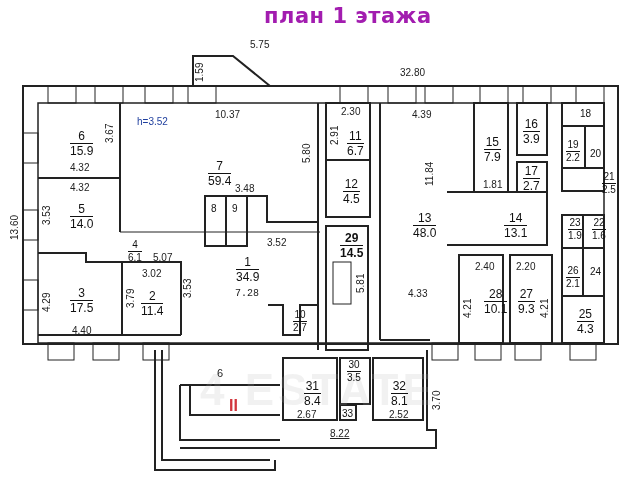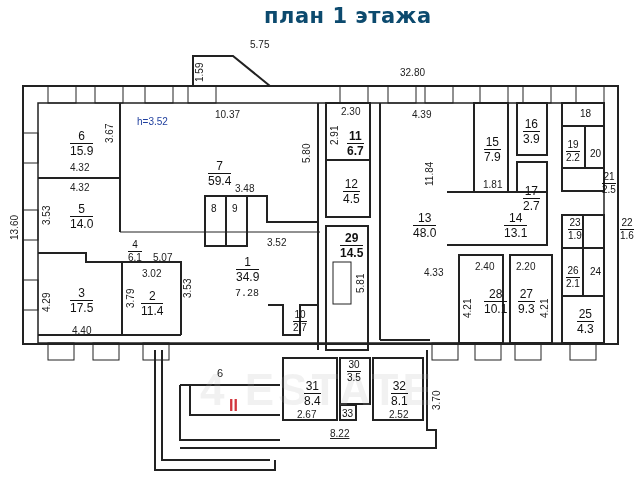--- a/index.html
+++ b/index.html
@@ -1,17 +1,17 @@
 <!DOCTYPE html>
 <html><head>
 <meta charset="utf-8">
 <style>
   html, body { margin:0; padding:0; background:#ffffff; }
   body { width:640px; height:479px; position:relative; overflow:hidden; font-family:"Liberation Sans", sans-serif; }
-  .title { position:absolute; left:264px; top:4px; font-family:"DejaVu Sans", sans-serif; font-weight:bold; font-size:21px; color:#0c4a6e; letter-spacing:0.5px; }
+  .title { position:absolute; left:264px; top:4px; font-family:"DejaVu Sans", sans-serif; font-weight:bold; font-size:21px; color:#a21caf; letter-spacing:0.5px; }
   svg { position:absolute; left:0; top:0; }
   .lbl { position:absolute; font-size:10px; color:#222; white-space:nowrap; line-height:1; }
   .vl { transform:rotate(-90deg); transform-origin:left top; }
   .room { position:absolute; text-align:center; color:#111; line-height:1; }
   .room .num { display:block; font-size:12px; border-bottom:1px solid #111; padding:0 1px 1px; }
   .room .area { display:block; font-size:12px; padding-top:1px; }
   .room.sm .num, .room.sm .area { font-size:10px; }
   .hnote { position:absolute; font-size:10px; color:#1f3f9e; }
   .mark { position:absolute; font-size:16px; color:#d2363d; font-weight:bold; }
   .wm { position:absolute; font-size:44px; font-weight:bold; color:rgba(180,180,180,0.18); letter-spacing:4px; }
@@ -125,21 +125,21 @@
 <div class="lbl vl" style="left:183px;top:298px;">3.53</div>
 <div class="lbl" style="left:215px;top:110px;">10.37</div>
 <div class="lbl vl" style="left:302px;top:163px;">5.80</div>
 <div class="lbl" style="left:235px;top:184px;">3.48</div>
 <div class="lbl" style="left:267px;top:238px;">3.52</div>
 <div class="lbl" style="left:235px;top:289px;font-family:Liberation Mono, monospace;">7.28</div>
 <div class="lbl" style="left:341px;top:107px;">2.30</div>
 <div class="lbl vl" style="left:330px;top:145px;">2.91</div>
 <div class="lbl" style="left:412px;top:110px;">4.39</div>
 <div class="lbl vl" style="left:425px;top:186px;">11.84</div>
-<div class="lbl" style="left:408px;top:268px;margin-left:16px;">4.33</div>
+<div class="lbl" style="left:408px;top:289px;">4.33</div>
 <div class="lbl vl" style="left:356px;top:293px;">5.81</div>
 <div class="lbl" style="left:483px;top:180px;">1.81</div>
 <div class="lbl" style="left:475px;top:262px;">2.40</div>
 <div class="lbl" style="left:516px;top:262px;">2.20</div>
 <div class="lbl vl" style="left:463px;top:318px;">4.21</div>
 <div class="lbl vl" style="left:540px;top:318px;">4.21</div>
 <div class="lbl" style="left:297px;top:410px;">2.67</div>
 <div class="lbl" style="left:389px;top:410px;">2.52</div>
 <div class="lbl" style="left:330px;top:429px;text-decoration:underline;">8.22</div>
 <div class="lbl vl" style="left:432px;top:410px;">3.70</div>
@@ -179,21 +179,21 @@
     <span class="area">9</span>
   </div>
 <div class="room" style="left:236px;top:256px;">
     <span class="num">1</span>
     <span class="area">34.9</span>
   </div>
 <div class="room sm" style="left:293px;top:310px;">
     <span class="num">10</span>
     <span class="area">2.7</span>
   </div>
-<div class="room" style="left:347px;top:130px;font-weight:bold;">
+<div class="room" style="left:347px;top:130px;">
     <span class="num">11</span>
     <span class="area">6.7</span>
   </div>
 <div class="room" style="left:343px;top:178px;">
     <span class="num">12</span>
     <span class="area">4.5</span>
   </div>
 <div class="room" style="left:340px;top:232px;font-weight:bold;">
     <span class="num">29</span>
     <span class="area">14.5</span>
@@ -203,21 +203,21 @@
     <span class="area">48.0</span>
   </div>
 <div class="room" style="left:484px;top:136px;">
     <span class="num">15</span>
     <span class="area">7.9</span>
   </div>
 <div class="room" style="left:523px;top:118px;">
     <span class="num">16</span>
     <span class="area">3.9</span>
   </div>
-<div class="room" style="left:523px;top:165px;margin-top:20px;">
+<div class="room" style="left:523px;top:165px;">
     <span class="num">17</span>
     <span class="area">2.7</span>
   </div>
 <div class="room" style="left:504px;top:212px;">
     <span class="num">14</span>
     <span class="area">13.1</span>
   </div>
 <div class="room sm" style="left:580px;top:108px;">
     <span class="area">18</span>
   </div>
@@ -229,21 +229,21 @@
     <span class="area">20</span>
   </div>
 <div class="room sm" style="left:566px;top:172px;margin-left:36px;">
     <span class="num">21</span>
     <span class="area">2.5</span>
   </div>
 <div class="room sm" style="left:568px;top:218px;">
     <span class="num">23</span>
     <span class="area">1.9</span>
   </div>
-<div class="room sm" style="left:620px;top:218px;">
+<div class="room sm" style="left:592px;top:218px;">
     <span class="num">22</span>
     <span class="area">1.6</span>
   </div>
 <div class="room sm" style="left:566px;top:266px;">
     <span class="num">26</span>
     <span class="area">2.1</span>
   </div>
 <div class="room sm" style="left:590px;top:266px;">
     <span class="area">24</span>
   </div>

